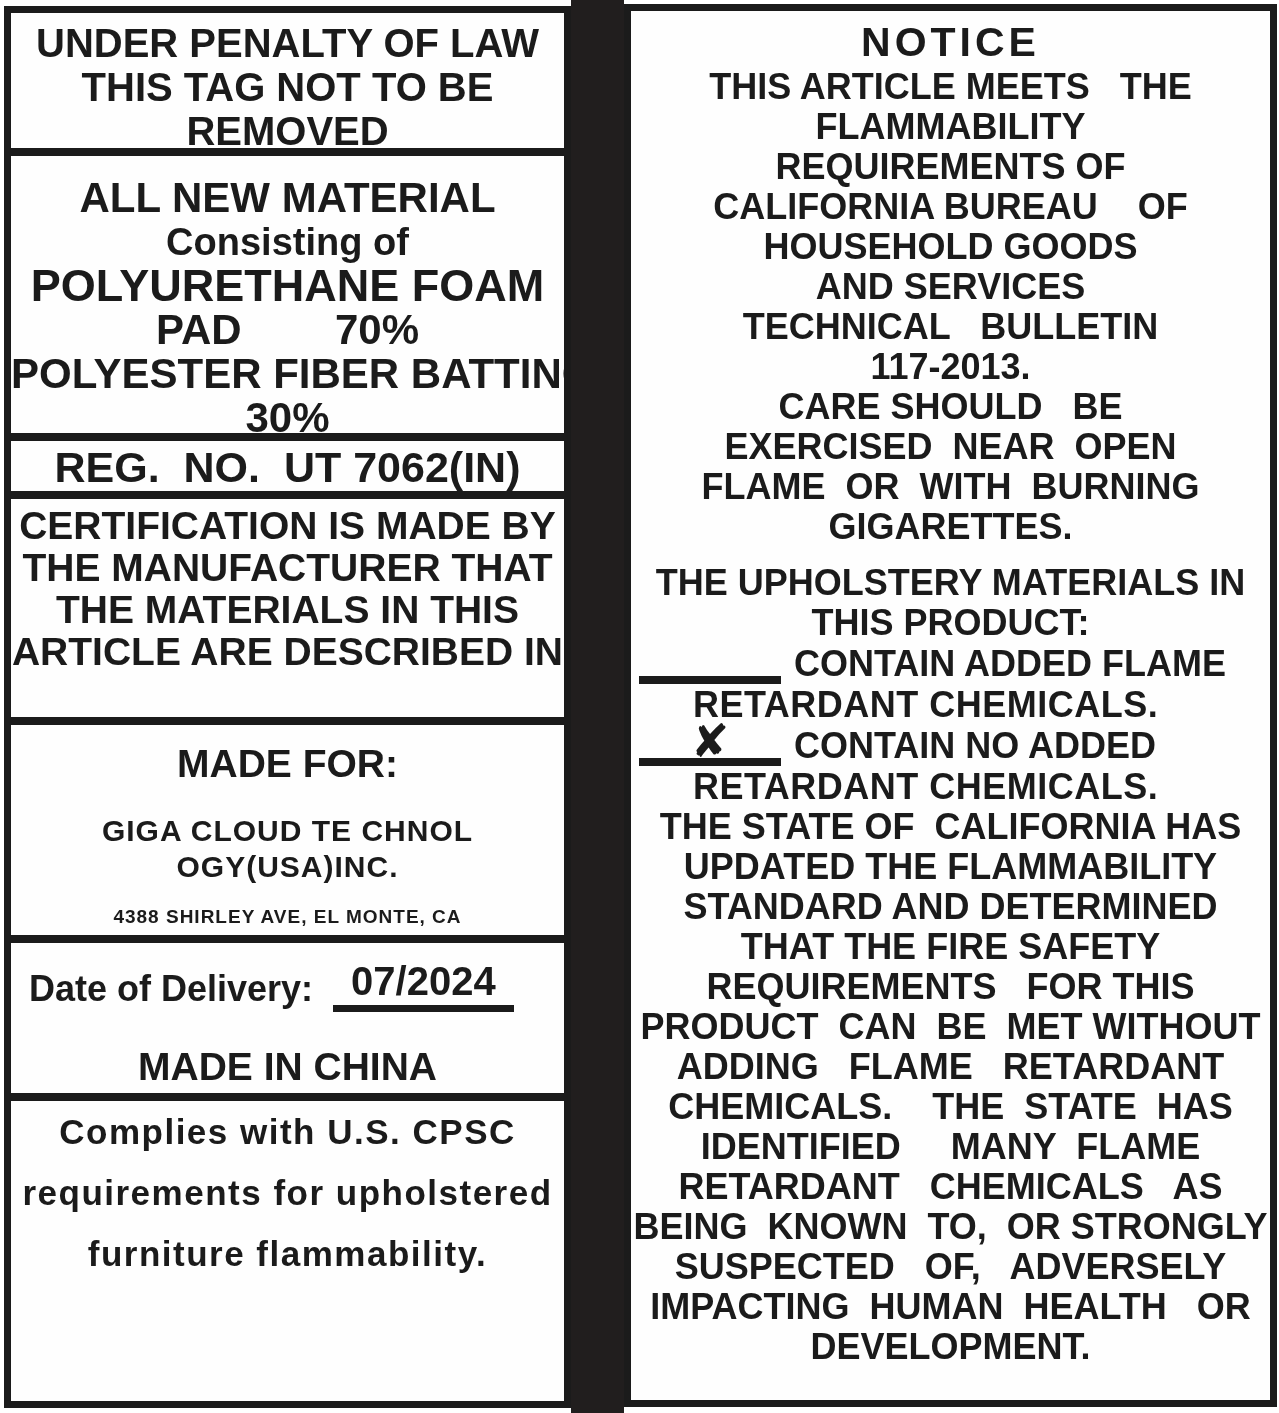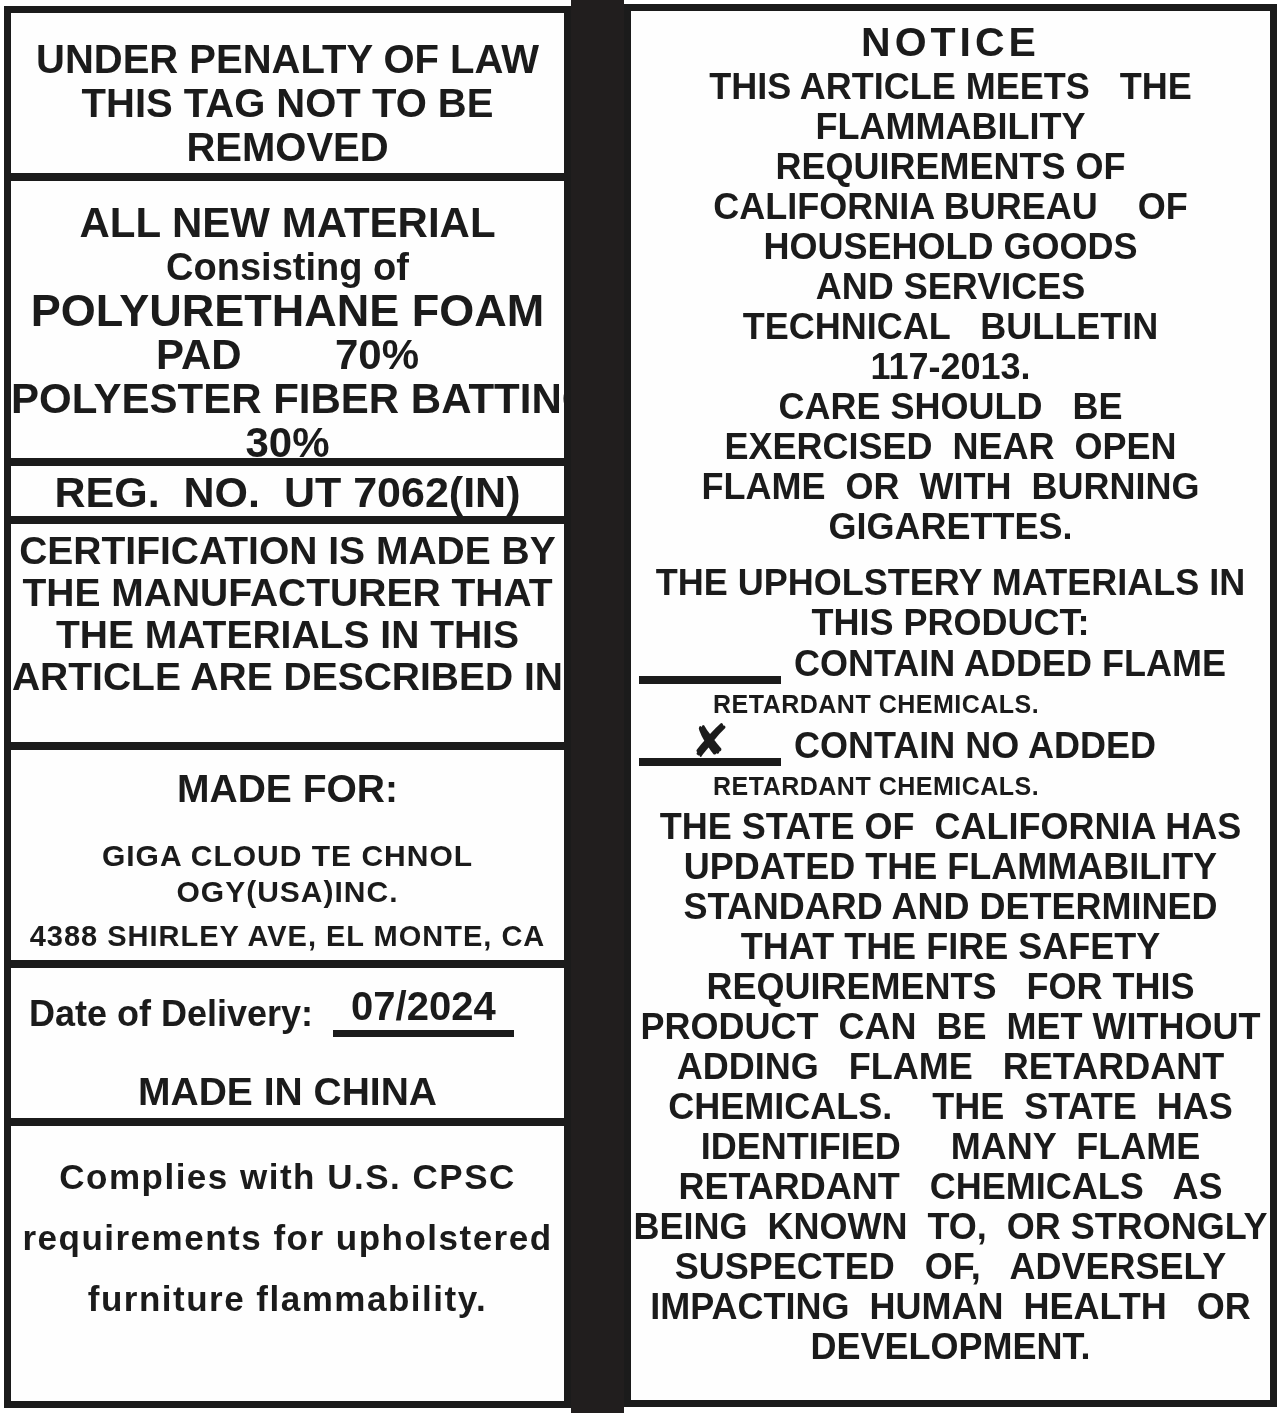--- a/index.html
+++ b/index.html
@@ -14,45 +14,45 @@
   }
   .box{box-sizing:border-box;position:absolute;background:#fefefe;}
   
   .left-label{
     left:4px;top:6px;width:567px;height:1402px;
     border:7px solid #1b1b1b;
     display:flex;flex-direction:column;
   }
   .sec{box-sizing:border-box;overflow:hidden;text-align:center;font-weight:bold;}
   .sec.divided{border-bottom:8px solid #1b1b1b;}
-  .s1{height:168px;padding-top:24px;}
+  .s1{height:143px;padding-top:8px;}
   .s1 .ln{font-size:40px;line-height:44px;}
   .s2{height:285px;padding-top:20px;}
   .s2 .ln{font-size:42px;line-height:44px;}
   .s2 .ln.mixed{font-size:38px;}
   .s2 .ln.big{font-size:45px;}
   .s3{height:58px;}
   .s3 .ln{font-size:43px;line-height:52px;}
   .s4{height:226px;padding-top:6px;}
   .s4 .ln{font-size:39px;line-height:42px;}
   .s5{height:218px;}
   .s5 .title{font-size:39px;line-height:42px;margin-top:18px;}
   .s5 .company{font-size:30px;line-height:36px;margin-top:28px;letter-spacing:1px;}
-  .s5 .address{font-size:29px;line-height:36px;margin-top:8px;letter-spacing:1px;}
+  .s5 .address{font-size:19px;line-height:36px;margin-top:14px;letter-spacing:1px;}
   .s5 .zip{font-size:29px;line-height:36px;margin-top:14px;letter-spacing:2px;}
   .s6{height:158px;}
   .date-row{display:flex;align-items:flex-end;text-align:left;margin:16px 0 0 18px;}
   .date-label{font-size:36px;line-height:46px;}
   .date-value{
     font-size:40px;line-height:44px;
     margin-left:20px;padding:0 18px 2px 18px;
     border-bottom:7px solid #1b1b1b;
   }
   .origin{font-size:39px;line-height:42px;margin-top:34px;}
-  .s7{flex:1;padding-top:20px;}
+  .s7{flex:1;}
   .s7 .ln{font-size:35px;line-height:61px;letter-spacing:1.5px;}
   
   .divider-bar{
     left:571px;top:0;width:53px;height:1413px;
     background:#211e1e;border:none;
   }
   
   .right-label{
     left:624px;top:4px;width:653px;height:1403px;
     border:7px solid #1b1b1b;
@@ -69,21 +69,21 @@
     padding-left:8px;
   }
   .blank{
     box-sizing:border-box;display:flex;align-items:flex-end;justify-content:center;
     width:142px;height:40px;
     border-bottom:8px solid #1b1b1b;
     margin-right:13px;flex:none;
   }
   .xmark{font-size:46px;line-height:34px;font-weight:bold;}
   .opt-text{font-size:36px;line-height:40px;white-space:pre;}
-  .opt-cont{font-size:25px;line-height:41px;text-align:left;padding-left:82px;white-space:pre;letter-spacing:0.5px;}
+  .opt-cont{font-size:36px;line-height:41px;text-align:left;padding-left:62px;white-space:pre;letter-spacing:0.5px;}
 </style>
 </head>
 <body>
 
 <div class="box left-label">
 
   <div class="sec divided s1">
     <div class="ln">UNDER PENALTY OF LAW</div>
     <div class="ln">THIS TAG NOT TO BE</div>
     <div class="ln">REMOVED</div>

